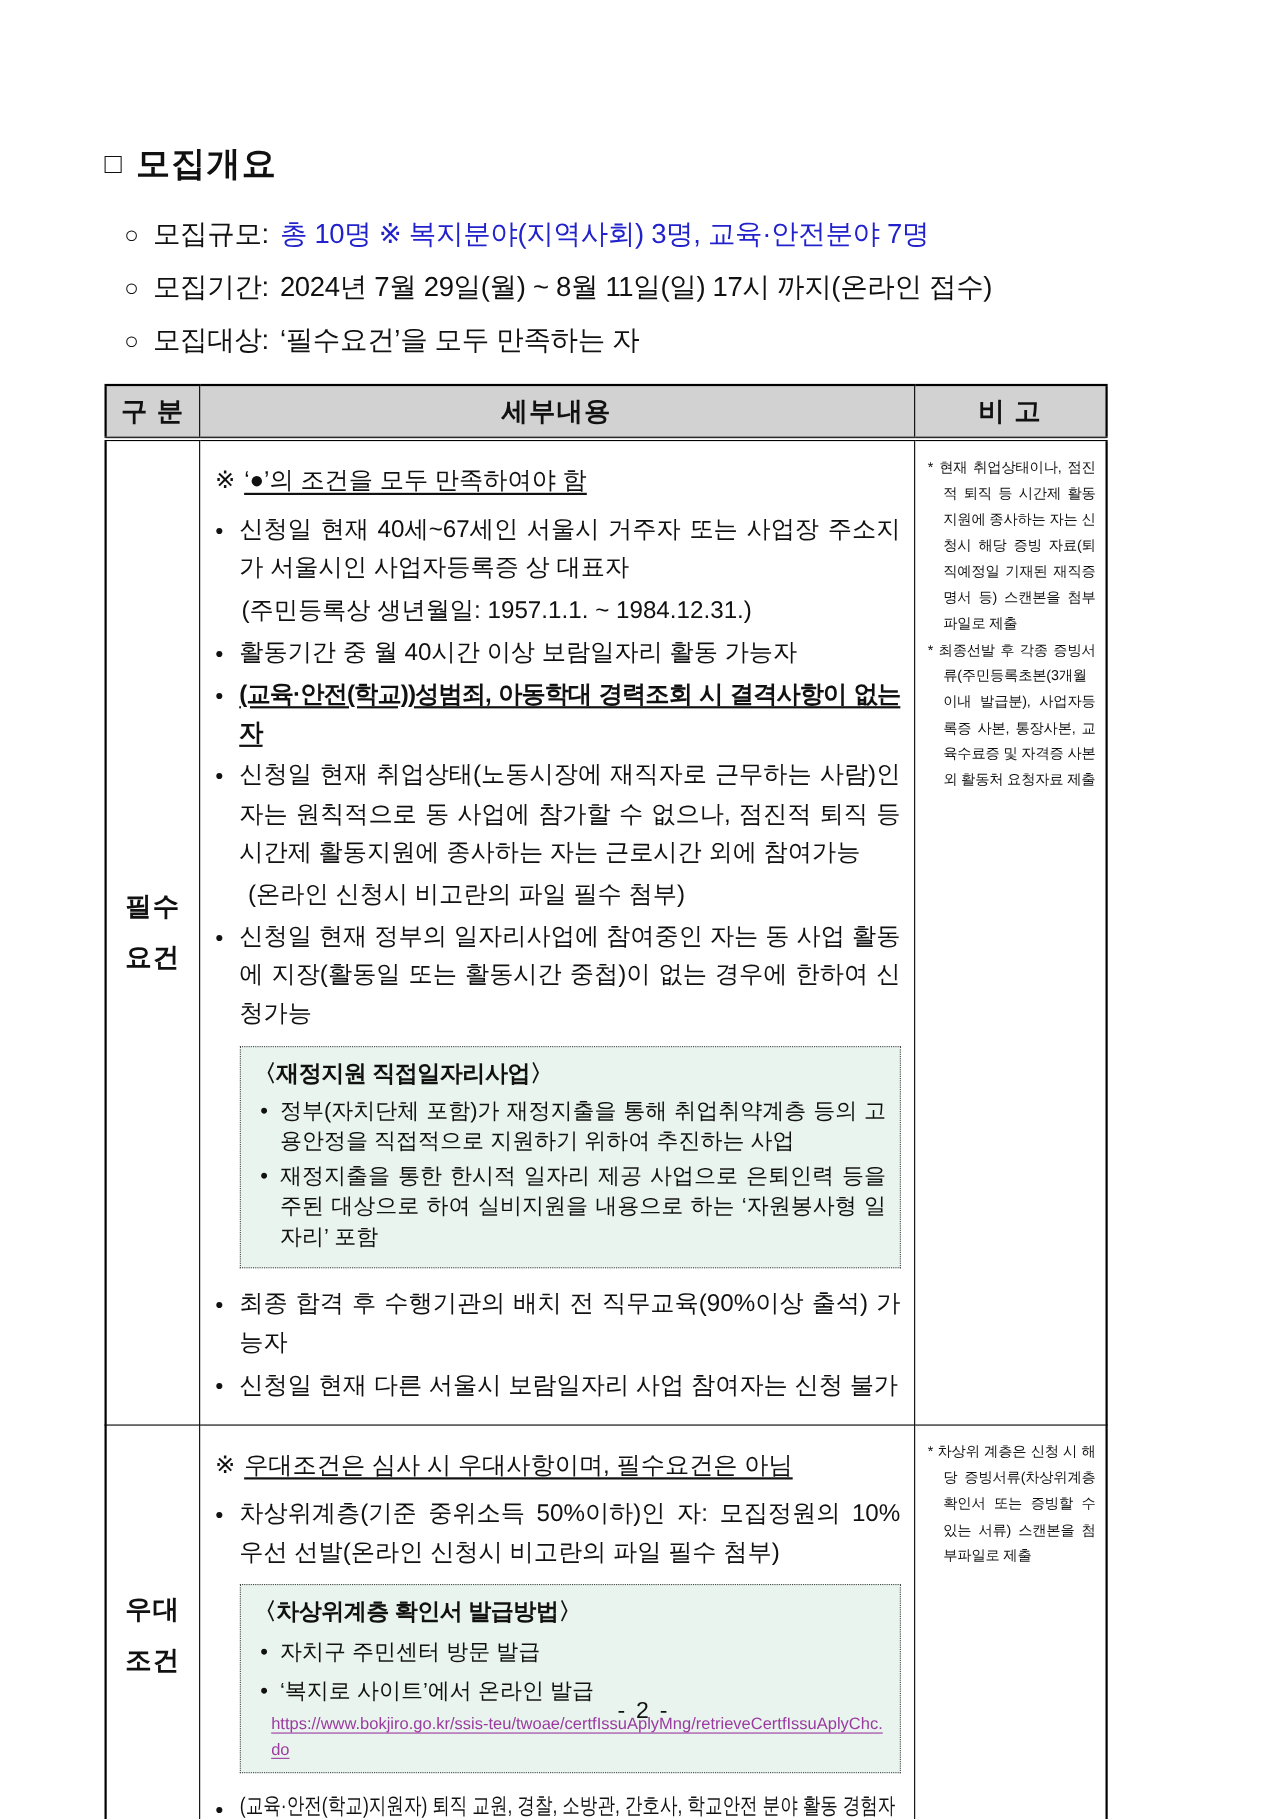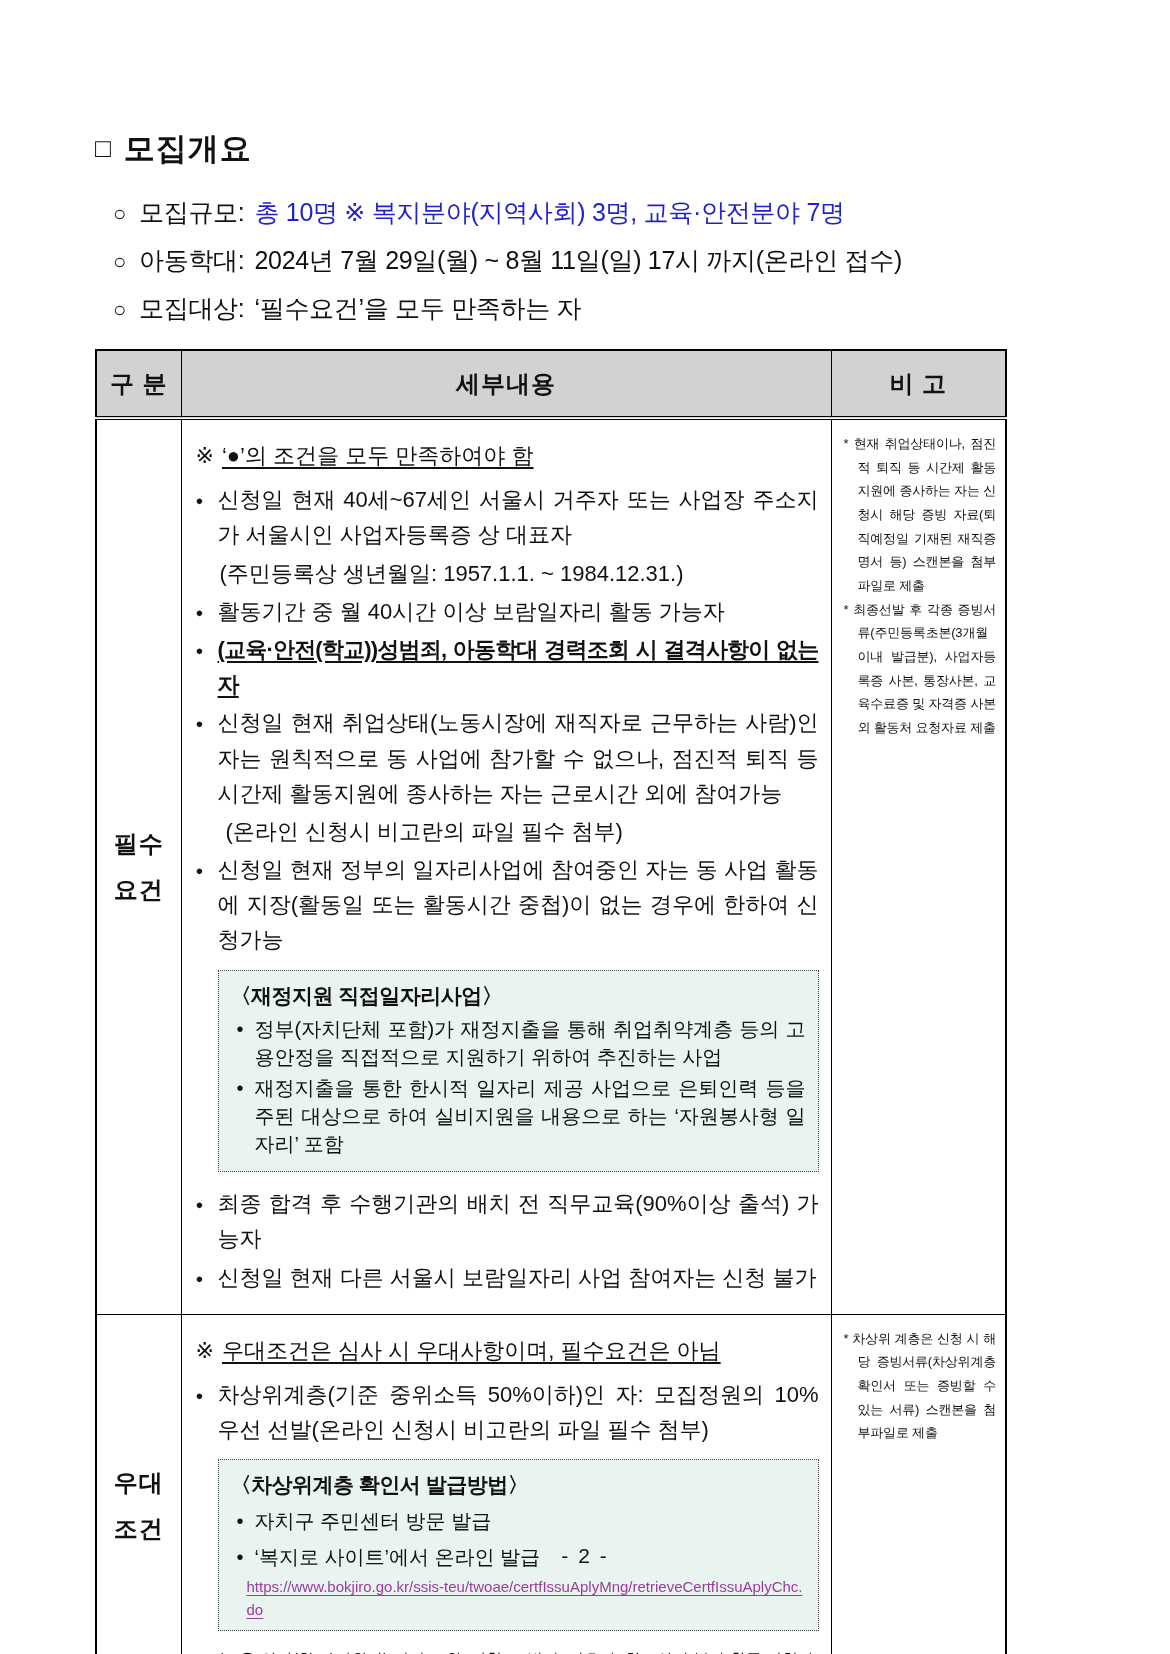--- a/index.html
+++ b/index.html
@@ -19,21 +19,21 @@
   .ov-line { display:flex; align-items:baseline; margin:15px 0; font-size:25px; letter-spacing:-0.3px; white-space:nowrap; }
   .ov-line .circ { font-size:22px; margin-right:13px; flex:none; }
   .ov-label { margin-right:10px; }
   .ov-value.blue { color:var(--accent-blue,#2222cc); }
 
   
   table.spec { margin-top:24px; width:910px; border-collapse:collapse; table-layout:fixed; border:2px solid #000; }
   col.c-cat { width:85px; } col.c-detail { width:650px; } col.c-note { width:175px; }
   th {
     background:var(--header-bg,#d2d2d2); font-size:24px; font-weight:bold;
-    height:68px; border:1.5px solid #000; border-top:2px solid #000;
+    height:49px; border:1.5px solid #000; border-top:2px solid #000;
     border-bottom:4px double #000; text-align:center; letter-spacing:1px;
   }
   td { border:1.5px solid #000; vertical-align:top; }
   td.cat-cell {
     text-align:center; vertical-align:middle; font-weight:bold;
     font-size:24px; line-height:1.9; letter-spacing:1px;
   }
   td.content-cell { padding:18px 12px 16px 14px; font-size:22px; line-height:1.6; }
   td.note-cell { padding:12px 9px 12px 12px; font-size:13px; line-height:1.82; }
 
@@ -82,21 +82,21 @@
     </div>
 
     <div class="overview">
       <div class="ov-line">
         <span class="circ">○</span>
         <span class="ov-label">모집규모:</span>
         <span class="ov-value blue">총 10명  ※  복지분야(지역사회) 3명, 교육·안전분야 7명</span>
       </div>
       <div class="ov-line">
         <span class="circ">○</span>
-        <span class="ov-label">아동학대:</span>
+        <span class="ov-label">모집기간:</span>
         <span class="ov-value">2024년 7월 29일(월) ~ 8월 11일(일) 17시 까지(온라인 접수)</span>
       </div>
       <div class="ov-line">
         <span class="circ">○</span>
         <span class="ov-label">모집대상:</span>
         <span class="ov-value">‘필수요건’을 모두 만족하는 자</span>
       </div>
     </div>
 
     <table class="spec">

